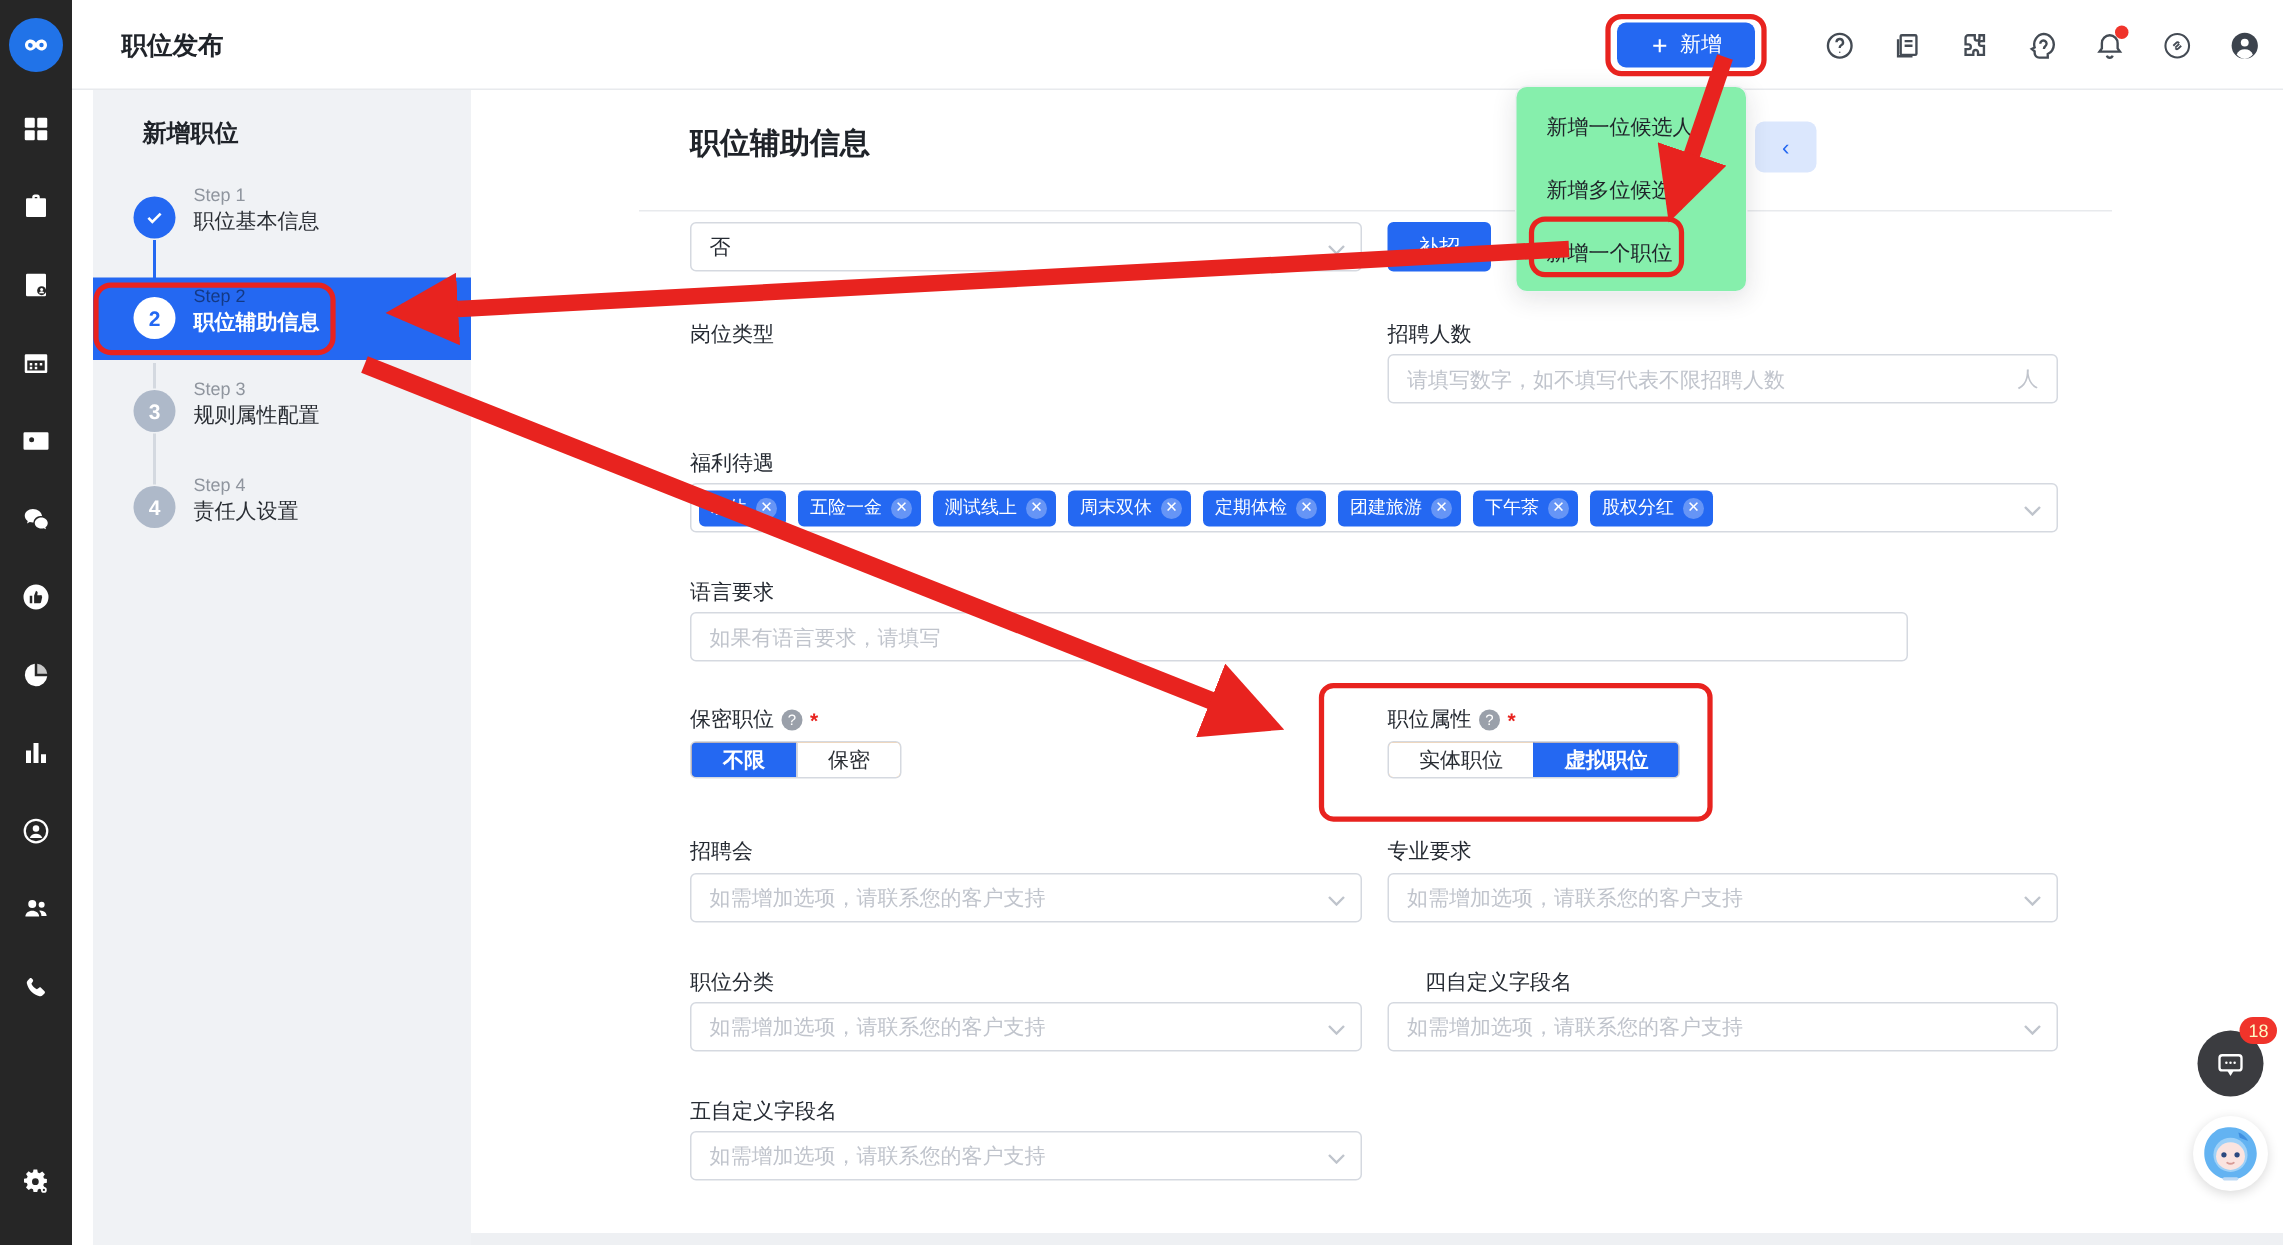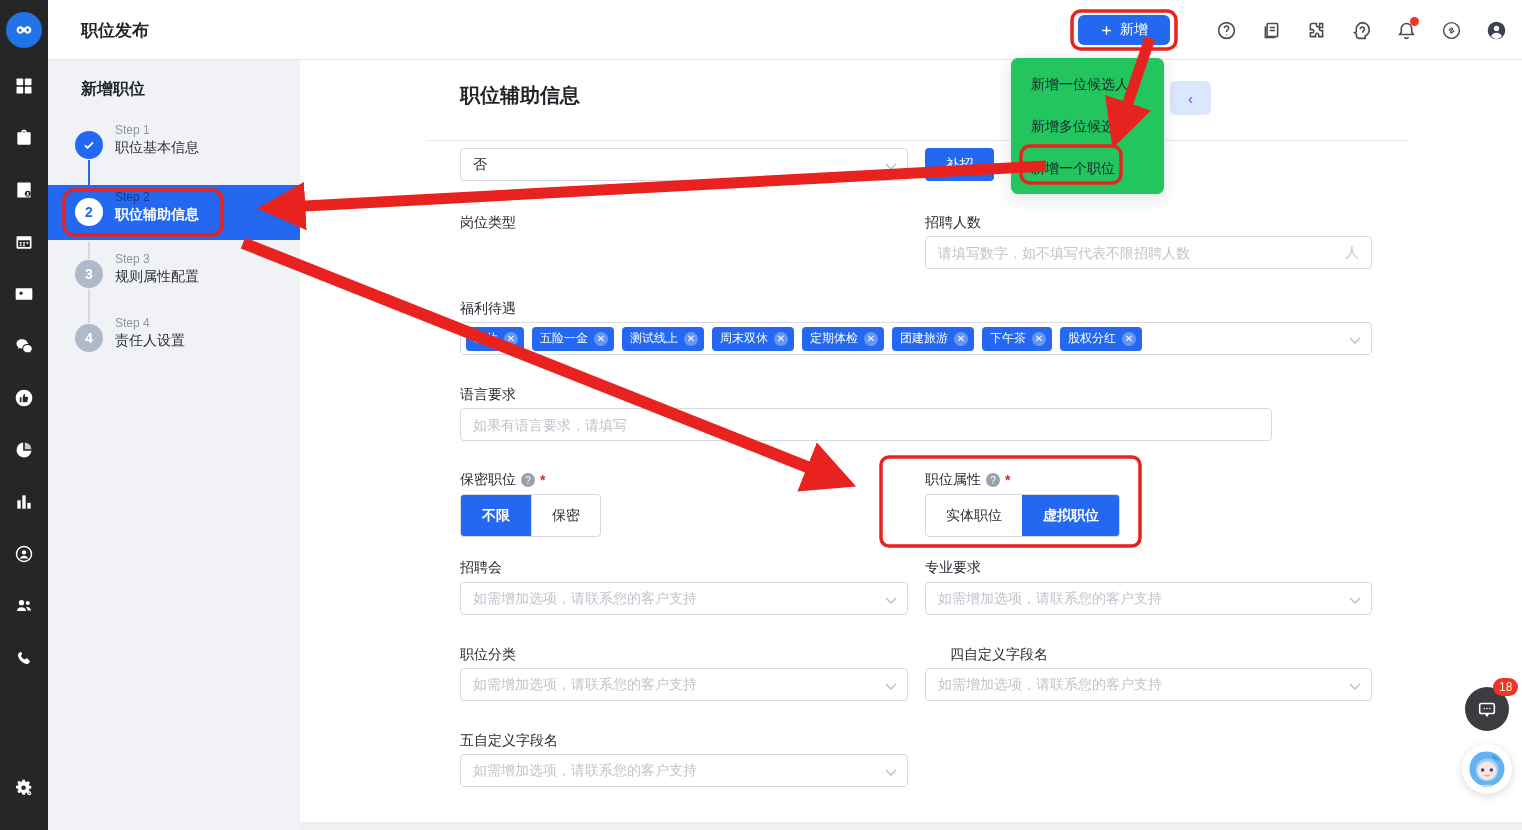--- a/index.html
+++ b/index.html
@@ -23,21 +23,21 @@
   .search input { border:none; outline:none; flex:1; font-size:13px; color:#333; font-family:inherit; background:transparent; }
   .search input::placeholder { color:#a6abb3; }
   .add-btn { position:absolute; left:1030px; top:15px; width:92px; height:30px; background:#2468F2; color:#fff;
              border:none; border-radius:6px; font-size:14px; display:flex; align-items:center; justify-content:center;
              gap:7px; cursor:pointer; font-family:inherit; }
   .top-icons { position:absolute; left:1166px; top:18px; display:flex; gap:21px; align-items:center; }
   .tico { width:24px; height:24px; display:flex; align-items:center; justify-content:center; position:relative; }
   .tico svg { width:21px; height:21px; }
 
   
-  .steps { position:absolute; left:48px; top:60px; width:252px; bottom:0; background:#f0f2f5; z-index:4; }
+  .steps { position:absolute; left:62px; top:60px; width:252px; bottom:0; background:#f0f2f5; z-index:4; }
   .steps-title { position:absolute; left:33px; top:19px; font-size:16px; font-weight:bold; color:#1f2329; }
   .step-band { position:absolute; left:0; right:0; top:125px; height:55px; background:#2468F2; }
   .step { position:absolute; left:0; width:100%; height:56px; }
   .step-circle { position:absolute; left:27px; width:28px; height:28px; border-radius:50%;
                  display:flex; align-items:center; justify-content:center; font-size:14px; font-weight:bold; }
   .sc-done  { background:#2468F2; color:#fff; }
   .sc-active{ background:#fff; color:#2468F2; }
   .sc-wait  { background:#aeb9c9; color:#fff; }
   .step-sub { position:absolute; left:67px; font-size:12px; color:#8f959e; }
   .step-name { position:absolute; left:67px; font-size:14px; color:#2a2e34; }
@@ -66,29 +66,29 @@
   .inp input { border:none; outline:none; flex:1; font-size:14px; color:#333; font-family:inherit; background:transparent; }
   .inp input::placeholder, .placeholder { color:#c0c4cc; }
   .suffix { color:#c0c4cc; font-size:14px; }
   .action-btn { position:absolute; left:625px; top:88px; width:69px; height:33px; background:#2468F2; color:#fff;
                 border:none; border-radius:4px; font-size:14px; cursor:pointer; font-family:inherit; }
   .tags { display:flex; gap:8px; align-items:center; }
   .tag { background:#2468F2; color:#fff; font-size:12px; height:24px; border-radius:4px;
          display:flex; align-items:center; gap:6px; padding:0 6px 0 8px; white-space:nowrap; }
   .tag-x { width:14px; height:14px; border-radius:50%; background:rgba(255,255,255,0.3); color:#fff;
            font-size:10px; display:flex; align-items:center; justify-content:center; cursor:pointer; }
-  .toggle { position:absolute; height:43px; display:flex; border:1px solid #d5d9e0; border-radius:4px; overflow:hidden; background:#fdba74; }
+  .toggle { position:absolute; height:25px; display:flex; border:1px solid #d5d9e0; border-radius:4px; overflow:hidden; background:#fdba74; }
   .tg-seg { height:100%; display:flex; align-items:center; justify-content:center; font-size:14px; color:#2a2e34;
             cursor:pointer; background:#fff; }
   .tg-seg + .tg-seg { border-left:1px solid #d5d9e0; }
   .tg-seg.on { background:#2468F2; color:#fff; font-weight:bold; border-left-color:#2468F2; }
   .bottom-strip { position:absolute; left:0; right:0; bottom:0; height:8px; background:#eef0f3; }
 
   
-  .popup { position:absolute; left:1010px; top:57px; width:155px; height:138px; background:#22c55e; border-radius:8px;
+  .popup { position:absolute; left:1010px; top:57px; width:155px; height:138px; background:#86efac; border-radius:8px;
            box-shadow:0 4px 16px rgba(31,35,41,0.12); border:1px solid #eef0f2; z-index:20; padding:6px 0; }
   .popup-item { height:42px; display:flex; align-items:center; padding-left:20px; font-size:14px; color:#1f2329; cursor:pointer; }
 
   
   .chat-fab { position:absolute; left:1465px; top:687px; width:44px; height:44px; border-radius:50%; background:#3b3c40;
               display:flex; align-items:center; justify-content:center; z-index:30; cursor:pointer; }
   .chat-badge { position:absolute; left:1493px; top:678px; min-width:25px; height:18px; background:#f0342b; color:#fef9c3;
                 border-radius:9px; font-size:12px; display:flex; align-items:center; justify-content:center;
                 padding:0 6px; z-index:31; }
   .robot-fab { position:absolute; left:1462px; top:744px; width:50px; height:50px; border-radius:50%; background:#fff;

